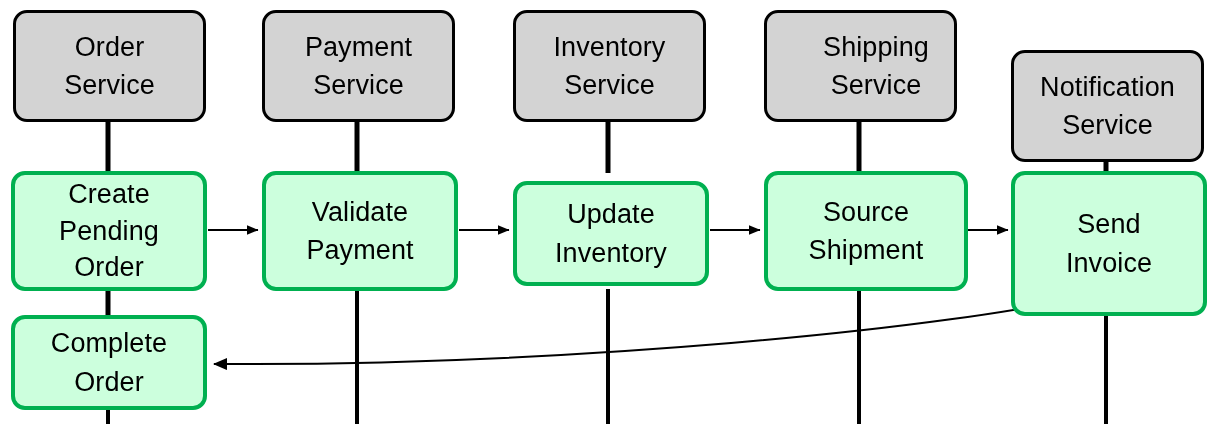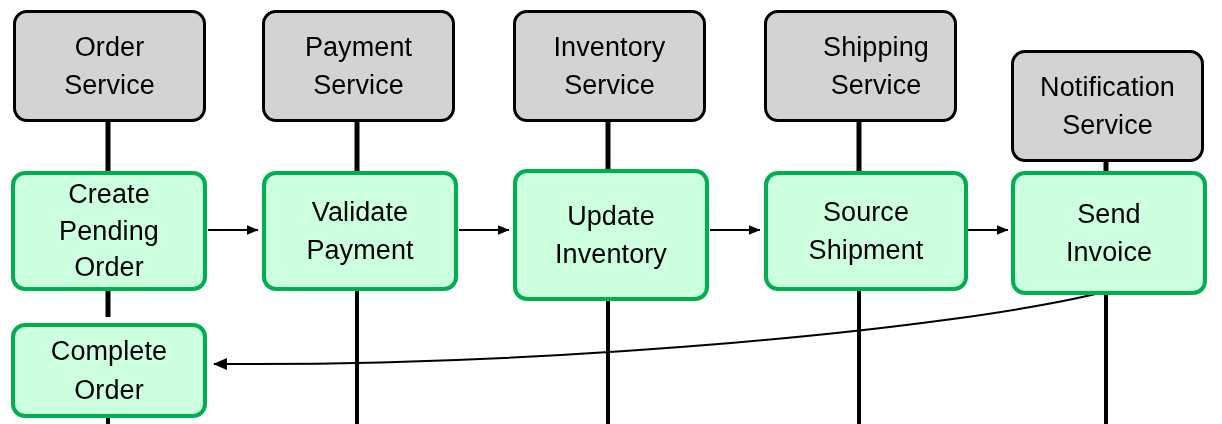--- a/index.html
+++ b/index.html
@@ -127,33 +127,33 @@
     <span class="node-label">Create
 Pending
 Order</span>
   </div>
 
   <div class="node activity" style="left:262px;top:171px;width:196px;height:120px;justify-content:flex-end;">
     <span class="node-label">Validate
 Payment</span>
   </div>
 
-  <div class="node activity" style="left:513px;top:169px;width:196px;height:132px;">
+  <div class="node activity" style="left:513px;top:181px;width:196px;height:105px;">
     <span class="node-label">Update
 Inventory</span>
   </div>
 
   <div class="node activity" style="left:764px;top:171px;width:204px;height:120px;">
     <span class="node-label">Source
 Shipment</span>
   </div>
 
-  <div class="node activity" style="left:1011px;top:171px;width:196px;height:124px;">
+  <div class="node activity" style="left:1011px;top:171px;width:196px;height:145px;">
     <span class="node-label">Send
 Invoice</span>
   </div>
 
-  <div class="node activity" style="left:11px;top:315px;width:196px;height:95px;margin-top:8px;">
+  <div class="node activity" style="left:11px;top:315px;width:196px;height:95px;">
     <span class="node-label">Complete
 Order</span>
   </div>
 
 </div>
 
 </body></html>

